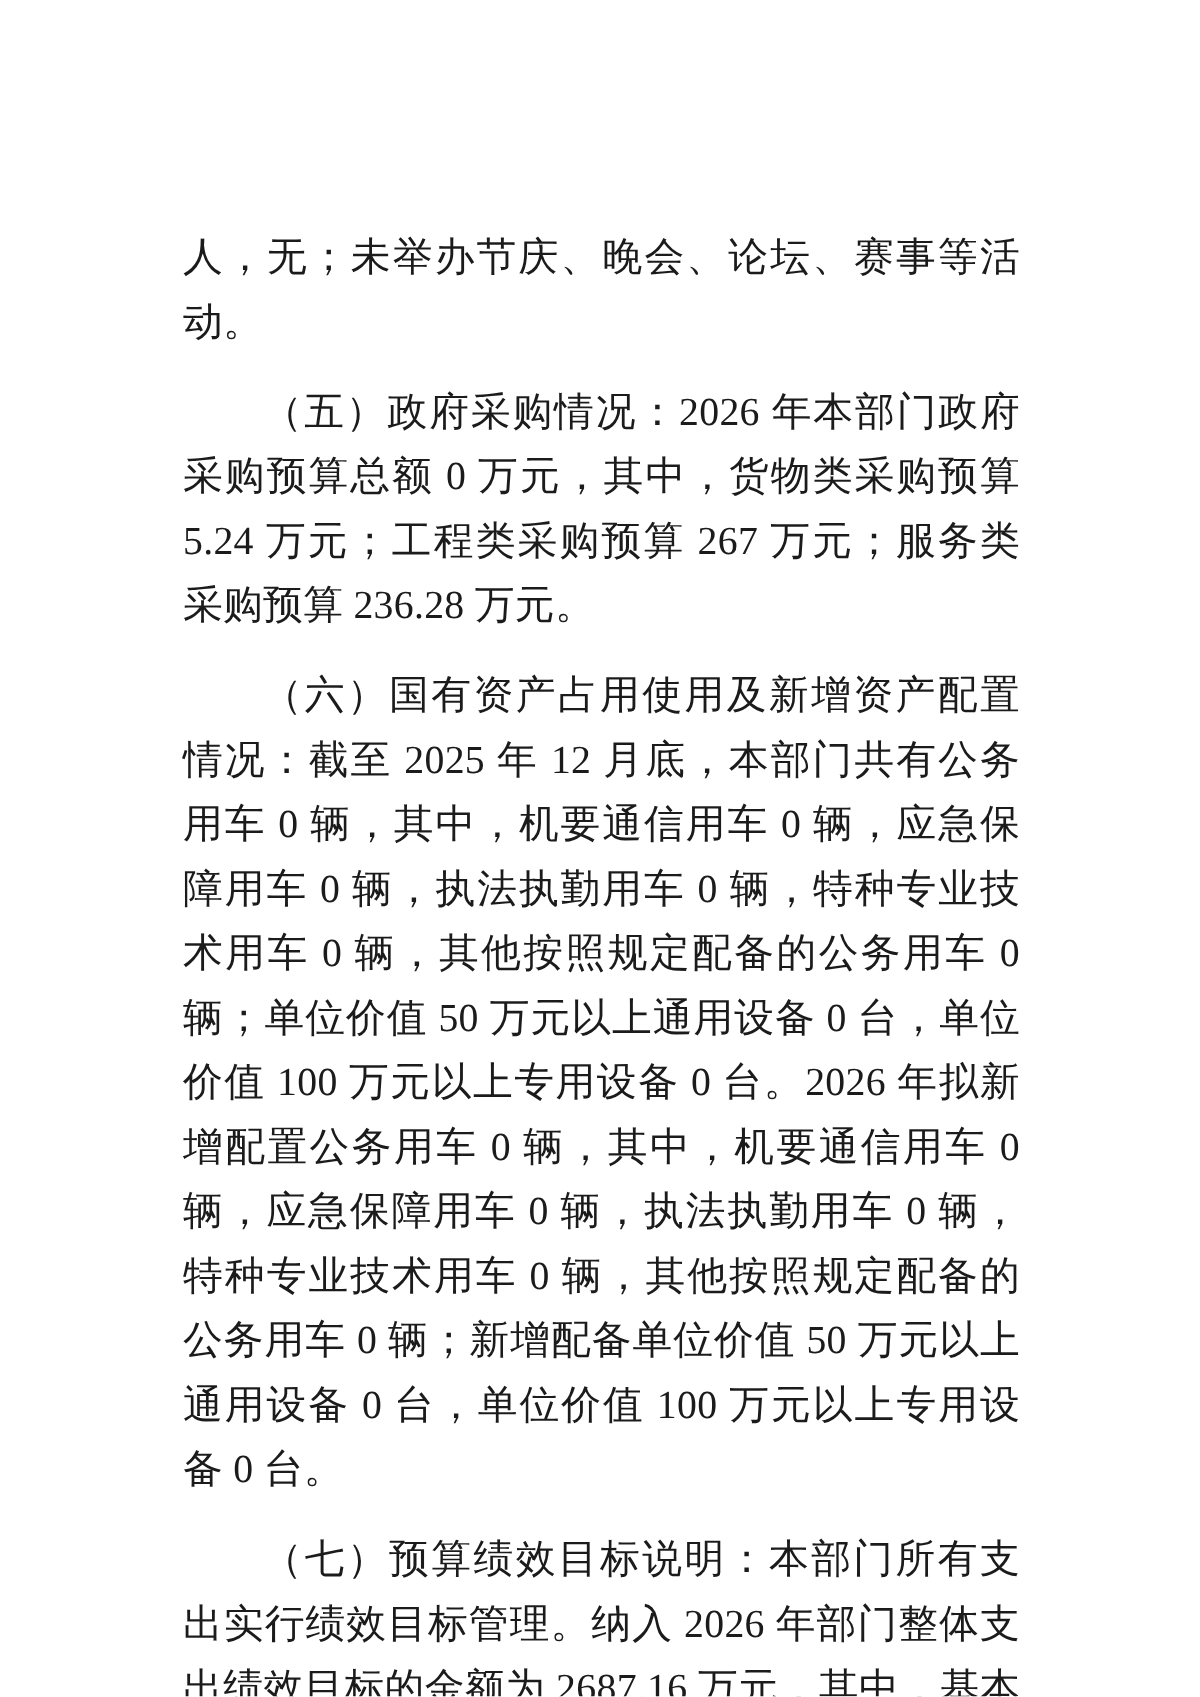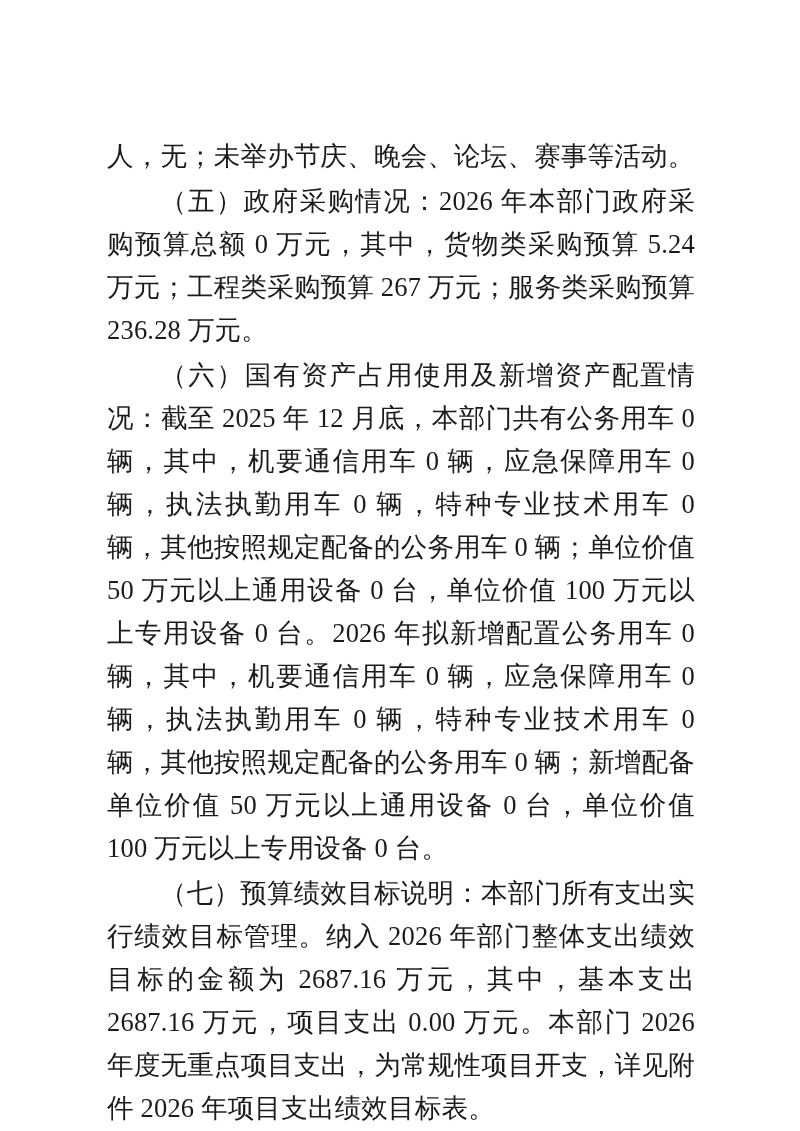--- a/index.html
+++ b/index.html
@@ -22,21 +22,21 @@
     width: 592px;
     font-family: "Liberation Serif", "DejaVu Serif", serif;
     font-size: 26.5px;
     line-height: 43px;
     color: #1b1b1b;
     text-align: justify;
     text-justify: inter-character;
     letter-spacing: 0.2px;
   }
   p.para {
-    margin: 2px;
+    margin: 17px;
     padding: 0;
     text-align: justify;
     text-justify: inter-character;
     text-align-last: left;
   }
   p.para.indent {
     text-indent: 2em;
   }
   p.para.cont {
     text-indent: 0;

